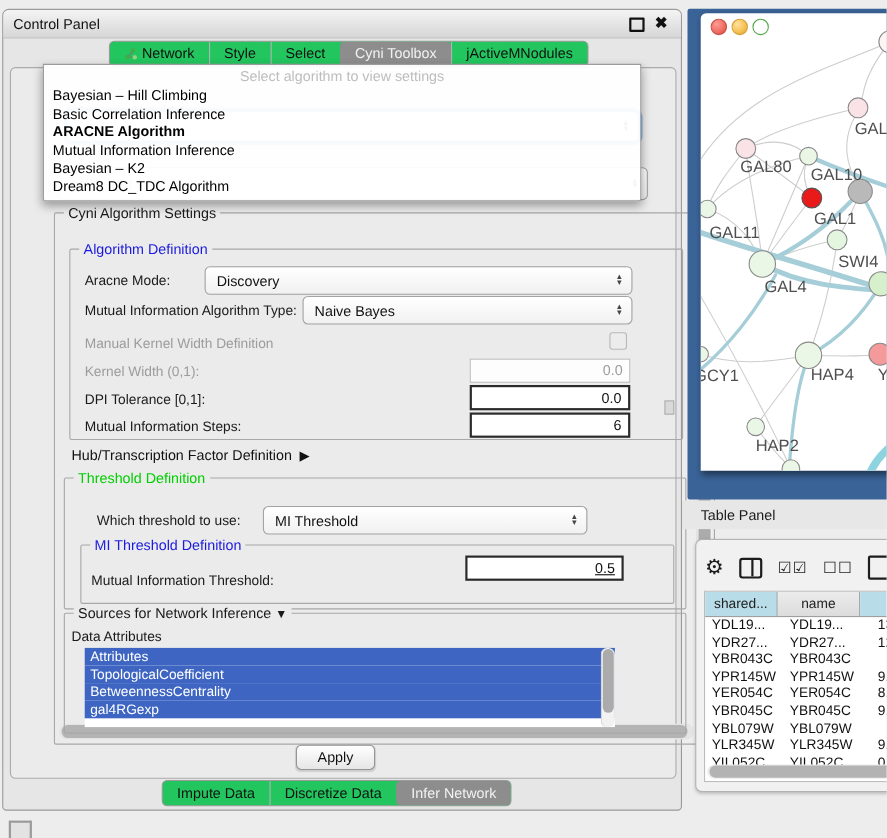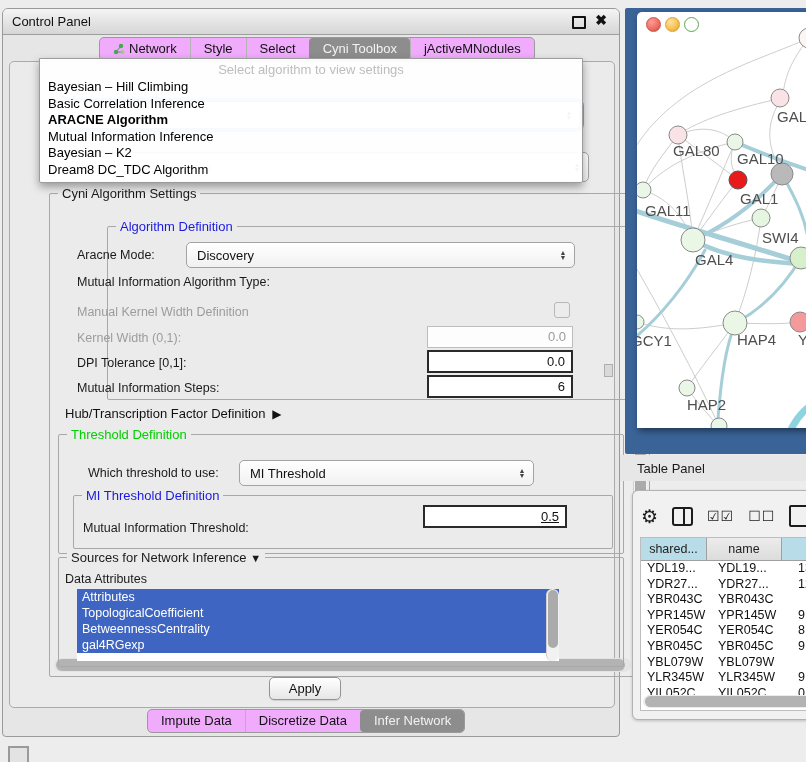--- a/index.html
+++ b/index.html
@@ -13,21 +13,21 @@
   
   .cp-window{left:2px;top:8px;width:616px;height:727px;background:#e6e6e6;
     border:1px solid #9a9a9a;border-radius:6px 6px 4px 4px;}
   .cp-titlebar{left:0;top:0;right:0;height:25px;
     background:linear-gradient(#f4f4f4,#d6d6d6);
     border-bottom:1px solid #9e9e9e;border-radius:5px 5px 0 0;}
   .cp-title{left:9px;top:5px;font-size:13px;color:#111;}
   .cp-float{right:33px;top:7px;width:10px;height:9px;border:2px solid #111;border-radius:1px;}
   .cp-close{right:12px;top:3px;font-size:14px;font-weight:bold;color:#111;}
   
-  .seg{display:flex;border:1px solid #9a9a9a;border-radius:5px;background:#f0abfc;
+  .seg{display:flex;border:1px solid #9a9a9a;border-radius:5px;background:#22c55e;
     overflow:hidden;height:22px;line-height:22px;font-size:13px;color:#111;}
   .seg .seg-item{padding:0 13px;border-left:1px solid #b3b3b3;white-space:nowrap;display:flex;align-items:center;gap:4px;}
   .seg .seg-item:first-child{border-left:none;}
   .seg .sel{background:#8d8d8d;color:#f2f2f2;border-radius:4px;border-left-color:transparent;}
   .top-tabs{top:28px;left:96px;}
   
   .content-panel{left:6px;top:52px;width:604px;height:645px;background:#ebebeb;
     border:1px solid #ababab;border-radius:5px;}
   
   .ghost-label{left:58px;top:84px;font-size:13px;color:#333;}
@@ -168,29 +168,33 @@
 
     <div class="vscroll" style="position:absolute;right:2px;top:3px;bottom:26px;width:13px;">
       <div class="vthumb" style="top:2px;height:345px;"></div>
     </div>
 
     <div class="hscroll" style="position:absolute;left:4px;right:18px;bottom:4px;height:14px;">
       <div class="hthumb" style="left:2px;right:6px;"></div>
     </div>
   </div>
 
-  <div class="abs groupbox" style="left:60px;top:217px;width:512px;height:172px;margin-left:44px;">
+  <div class="abs groupbox" style="left:60px;top:217px;width:512px;height:172px;">
     <span class="legend" style="color:#1a1ae0;">Algorithm Definition</span>
   </div>
   <span class="abs lbl" style="left:74px;top:239px;">Aracne Mode:</span>
   <div class="abs combo" style="left:183px;top:233px;width:387px;height:24px;">
     <span class="cv">Discovery</span>
     <span class="stepper">▲<br>▼</span>
   </div>
   <span class="abs lbl" style="left:74px;top:266px;">Mutual Information Algorithm Type:</span>
+  <div class="abs combo" style="left:272px;top:260px;width:298px;height:24px;">
+    <span class="cv">Naive Bayes</span>
+    <span class="stepper">▲<br>▼</span>
+  </div>
   <span class="abs lbl dis" style="left:74px;top:296px;">Manual Kernel Width Definition</span>
   <div class="abs checkbox" style="left:551px;top:293px;"></div>
   <span class="abs lbl dis" style="left:74px;top:322px;">Kernel Width (0,1):</span>
   <div class="abs field dis" style="left:424px;top:317px;width:132px;">0.0</div>
   <span class="abs lbl" style="left:74px;top:347px;">DPI Tolerance [0,1]:</span>
   <div class="abs field strong" style="left:424px;top:341px;width:130px;">0.0</div>
   <span class="abs lbl" style="left:74px;top:372px;">Mutual Information Steps:</span>
   <div class="abs field strong" style="left:424px;top:366px;width:130px;">6</div>
 
   <span class="abs" style="left:62px;top:397px;font-size:13px;color:#111;">

